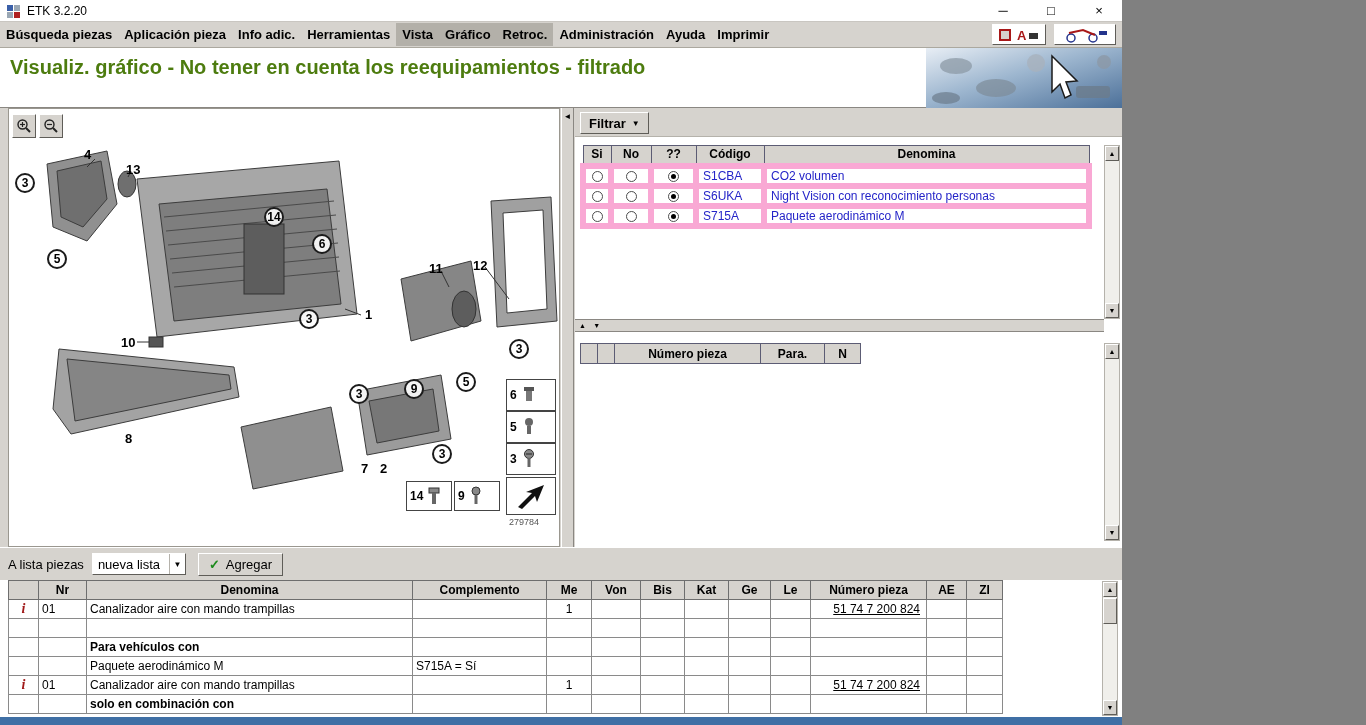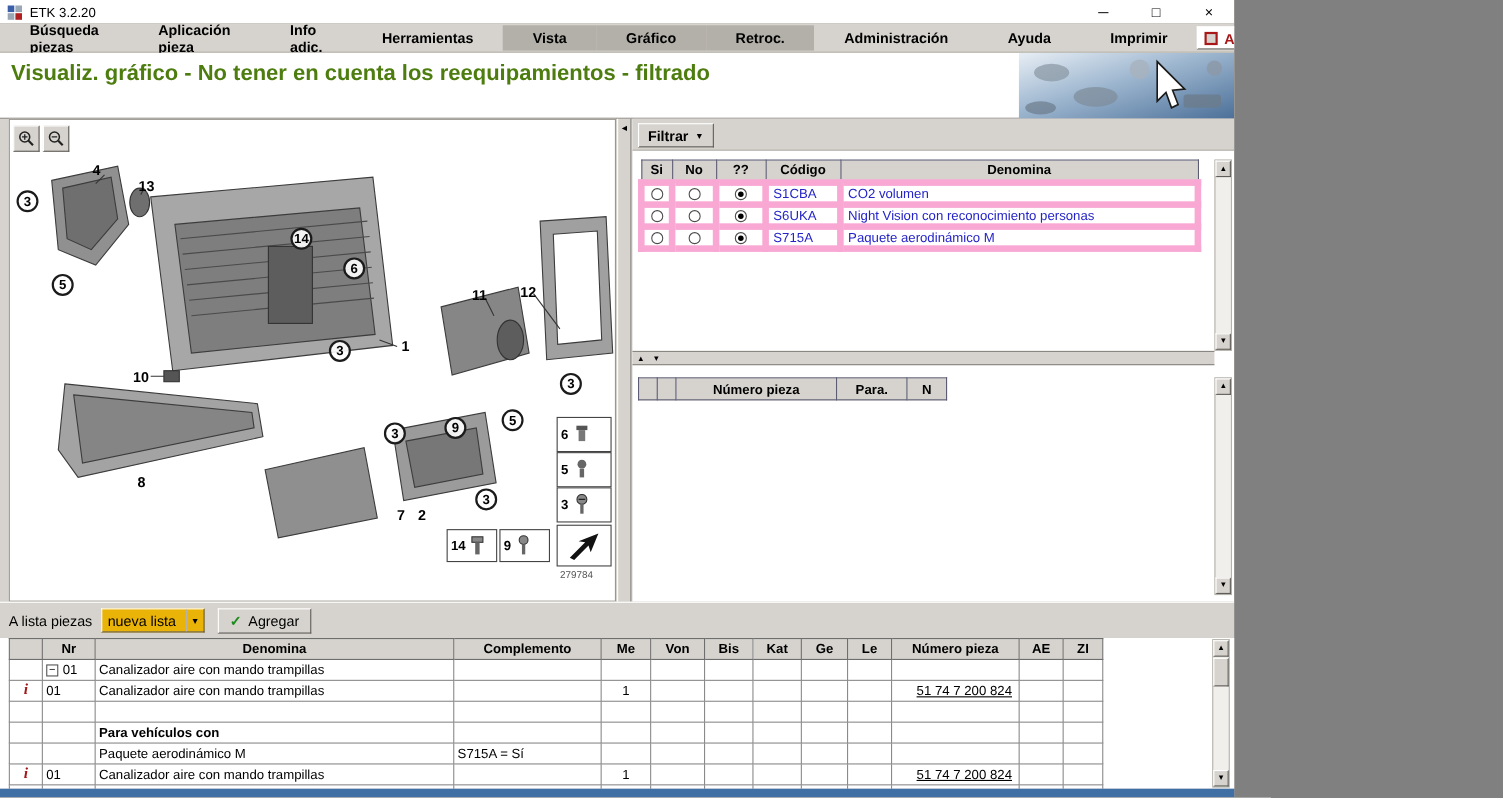--- a/index.html
+++ b/index.html
@@ -8,21 +8,21 @@
   .window { position:relative; width:1122px; height:725px; background:#d6d3ce; overflow:hidden; font-size:12px; color:#000; }
 
   
   .titlebar { position:absolute; top:0; left:0; right:0; height:22px; background:#ffffff; border-bottom:1px solid #c9c6c1; display:flex; align-items:center; padding:0 6px; font-size:12px; }
   .app-icon { width:16px; height:16px; margin-right:5px; }
   .win-controls { margin-left:auto; display:flex; gap:30px; padding-right:8px; font-size:13px; }
   .win-controls span { cursor:default; width:18px; text-align:center; }
 
   
   .menubar { position:absolute; top:22px; left:0; right:0; height:26px; background:#d6d3ce; display:flex; align-items:center; font-size:13px; font-weight:bold; border-bottom:1px solid #aba89f; }
-  .mi { padding:4px 27px; cursor:default; }
+  .mi { padding:4px 6px; cursor:default; }
   .mi.active { background:#b3b0a9; }
   .menu-icons { margin-left:auto; display:flex; gap:8px; padding-right:6px; }
   .mbtn { width:54px; height:21px; background:#fff; border:1px solid; border-color:#fff #5f5d58 #5f5d58 #fff; display:flex; align-items:center; justify-content:center; }
 
   
   .header { position:absolute; top:48px; left:0; right:0; height:60px; background:#fff; border-bottom:1px solid #8a8782; }
   .page-title { position:absolute; left:10px; top:8px; font-size:20px; font-weight:bold; color:#4d7c0f; white-space:nowrap; }
   .subtitle { position:absolute; left:18px; top:37px; font-size:13px; }
   .subtitle b { margin-left:5px; }
   .header-graphic { position:absolute; right:0; top:0; width:196px; height:60px; overflow:hidden; }
@@ -56,21 +56,21 @@
   .mtable { position:absolute; top:235px; left:5px; font-size:12px; }
   .mtable th { background:#d6d3ce; border:1px solid #5c5c74; font-weight:bold; height:20px; padding:0 4px; }
   .vscroll { position:absolute; width:16px; background:#f0efeb; border:1px solid #b5b2ab; }
   .sbtn { height:15px; background:#d6d3ce; border:1px solid; border-color:#fff #5f5d58 #5f5d58 #fff; text-align:center; font-size:7px; line-height:13px; }
   .sbtn.bottom { position:absolute; bottom:0; left:0; right:0; }
   .sthumb { position:absolute; top:16px; left:0; right:0; height:26px; background:#d6d3ce; border:1px solid; border-color:#fff #5f5d58 #5f5d58 #fff; }
 
   
   .bottom-toolbar { position:absolute; top:547px; left:0; right:0; height:33px; background:#d6d3ce; border-top:1px solid #fff; display:flex; align-items:center; padding:0 8px; font-size:13px; }
   .list-label { margin-right:8px; }
-  .combo { width:94px; height:22px; background:#eab308; border:1px solid; border-color:#fff #5f5d58 #5f5d58 #fff; display:flex; align-items:center; padding-left:5px; }
+  .combo { width:94px; height:22px; background:#ffffff; border:1px solid; border-color:#fff #5f5d58 #5f5d58 #fff; display:flex; align-items:center; padding-left:5px; }
   .combo .arr { margin-left:auto; width:16px; height:100%; border-left:1px solid #b5b2ab; display:flex; align-items:center; justify-content:center; font-size:8px; }
   .btn { height:23px; background:#d6d3ce; border:1px solid; border-color:#fff #5f5d58 #5f5d58 #fff; display:flex; align-items:center; justify-content:center; padding:0 10px; font-size:13px; }
   .agregar { margin-left:12px; gap:6px; }
   .agregar .check { color:#1d8b1d; font-weight:bold; }
   .nav-btns { margin-left:auto; display:flex; gap:6px; }
   .nav-btns .gap { width:6px; }
   .nav-btns .btn { width:66px; }
 
   
   .bottom-area { position:absolute; top:580px; left:0; width:1343px; height:137px; background:#fff; overflow:hidden; }
@@ -414,35 +414,20 @@
         <th>Von</th>
         <th>Bis</th>
         <th>Kat</th>
         <th>Ge</th>
         <th>Le</th>
         <th>Número pieza</th>
         <th>AE</th>
         <th>ZI</th>
       </tr>
 
-      <tr>
-        <td class="c"></td>
-        <td><span class="expander">−</span><span>01</span></td>
-        <td>Canalizador aire con mando trampillas</td>
-            <td></td>
-        <td class="c"></td>
-            <td></td>
-        <td></td>
-            <td></td>
-        <td></td>
-            <td></td>
-        <td class="r"></td>
-            <td></td>
-            <td></td>
-      </tr>
 
       <tr>
         <td class="c"><span class="info-i">i</span></td>
         <td>01</td>
         <td>Canalizador aire con mando trampillas</td>
             <td></td>
         <td class="c">1</td>
             <td></td>
         <td></td>
             <td></td>

